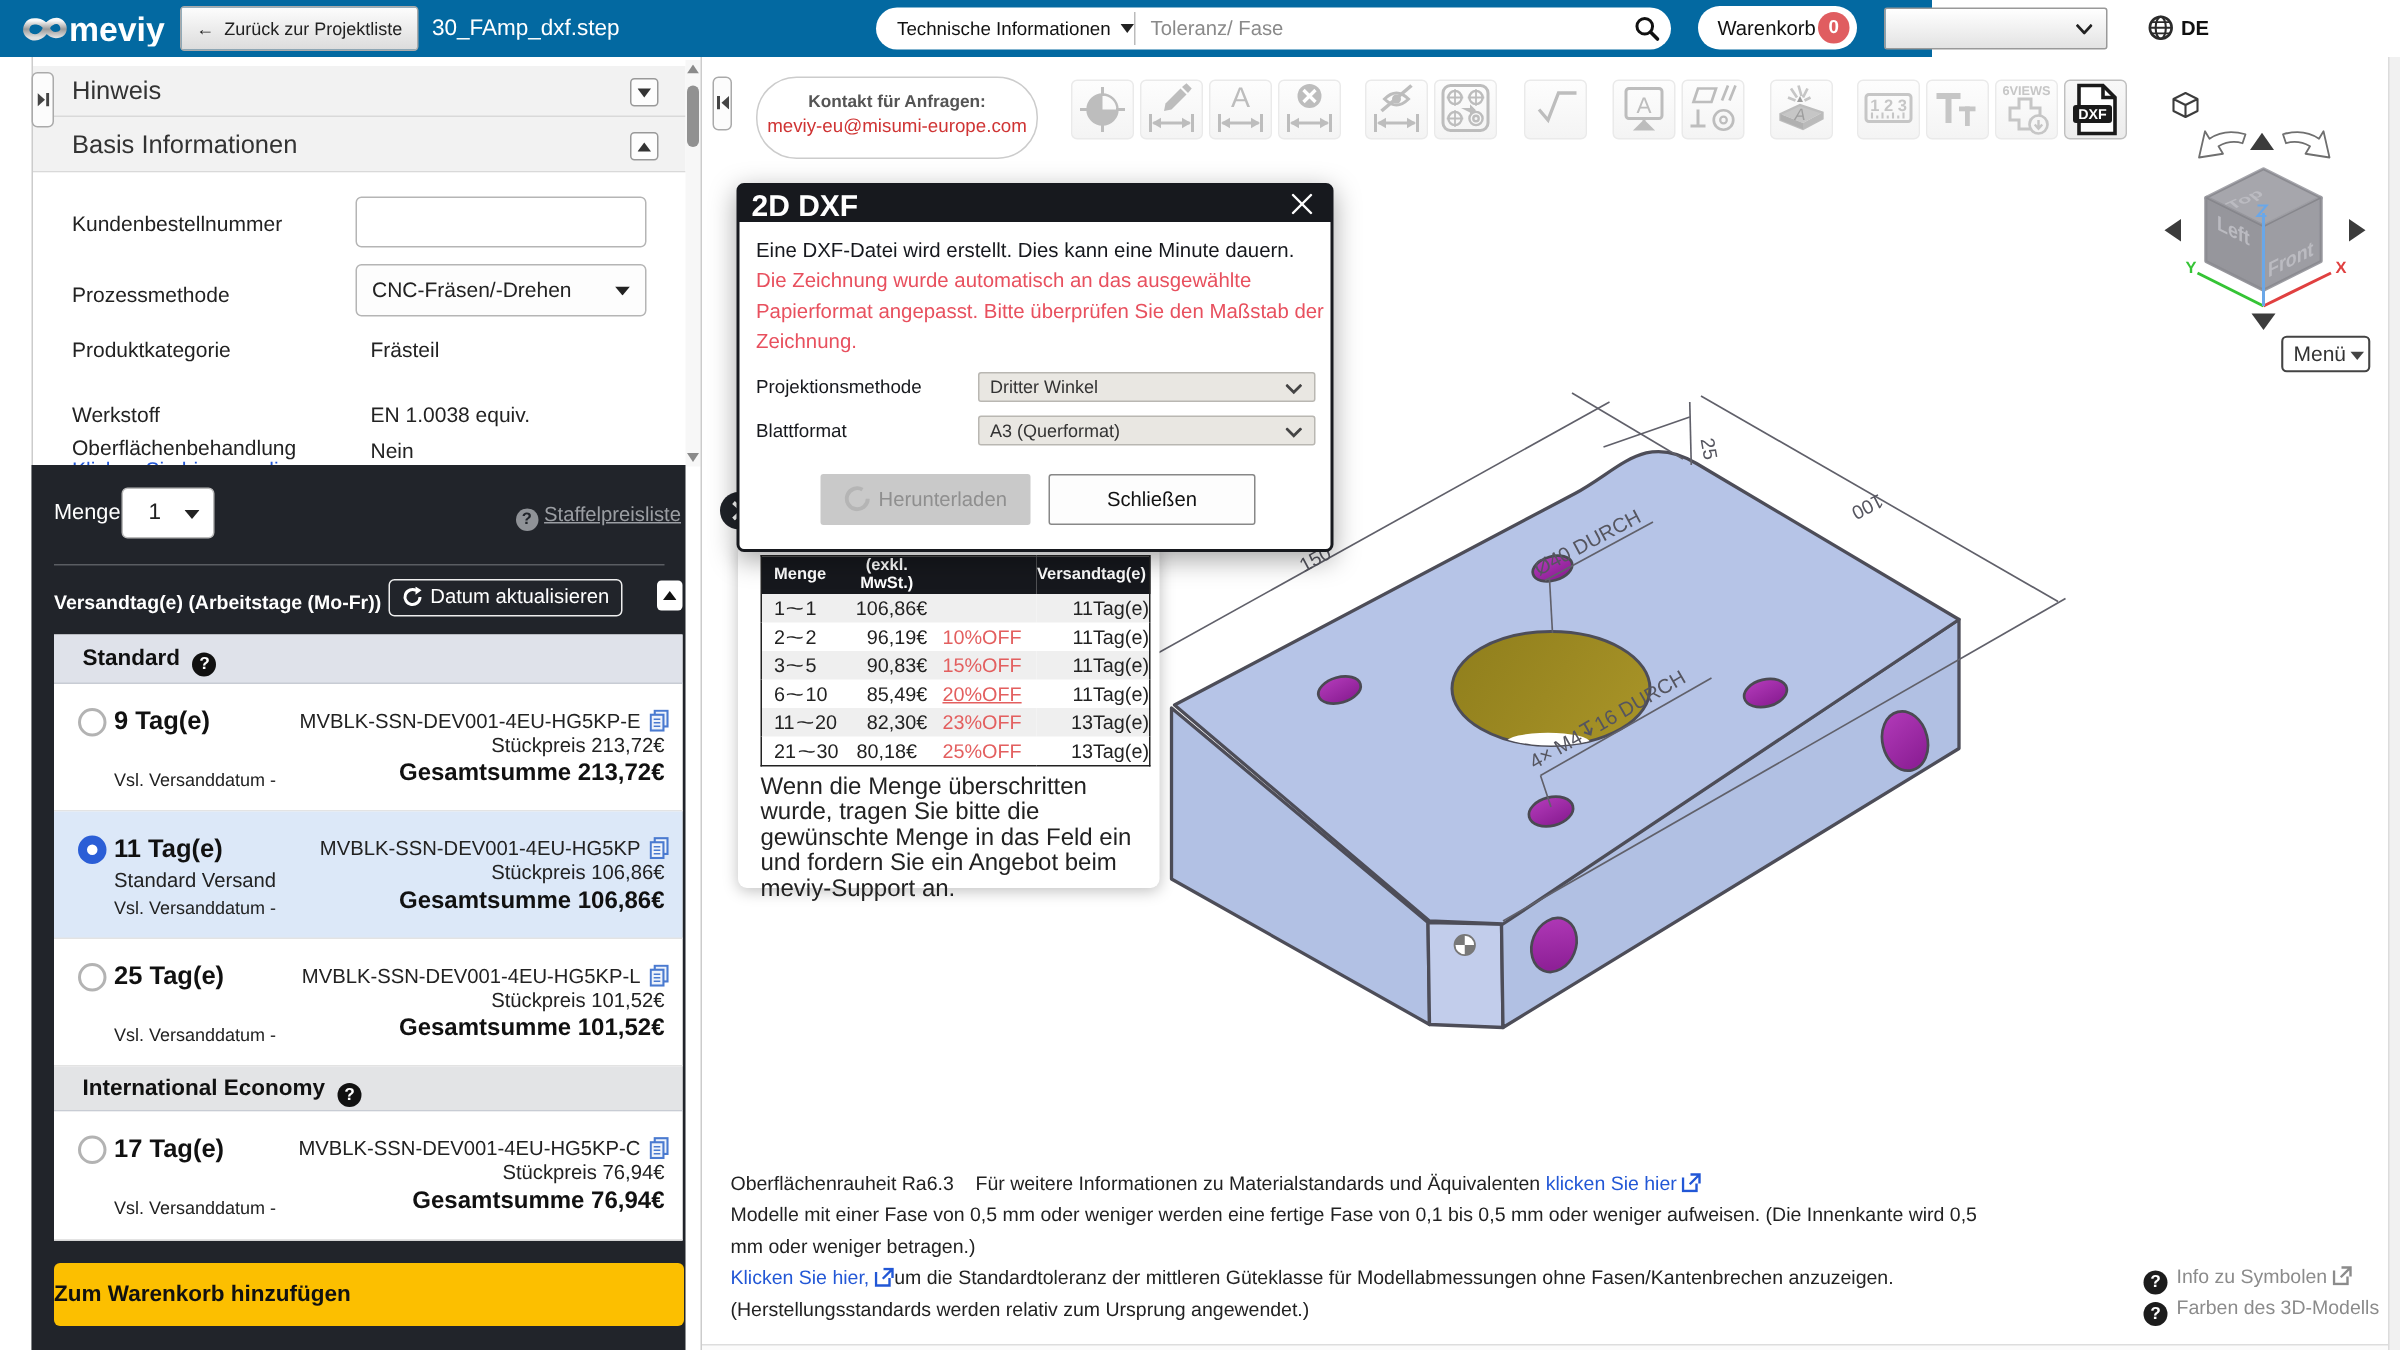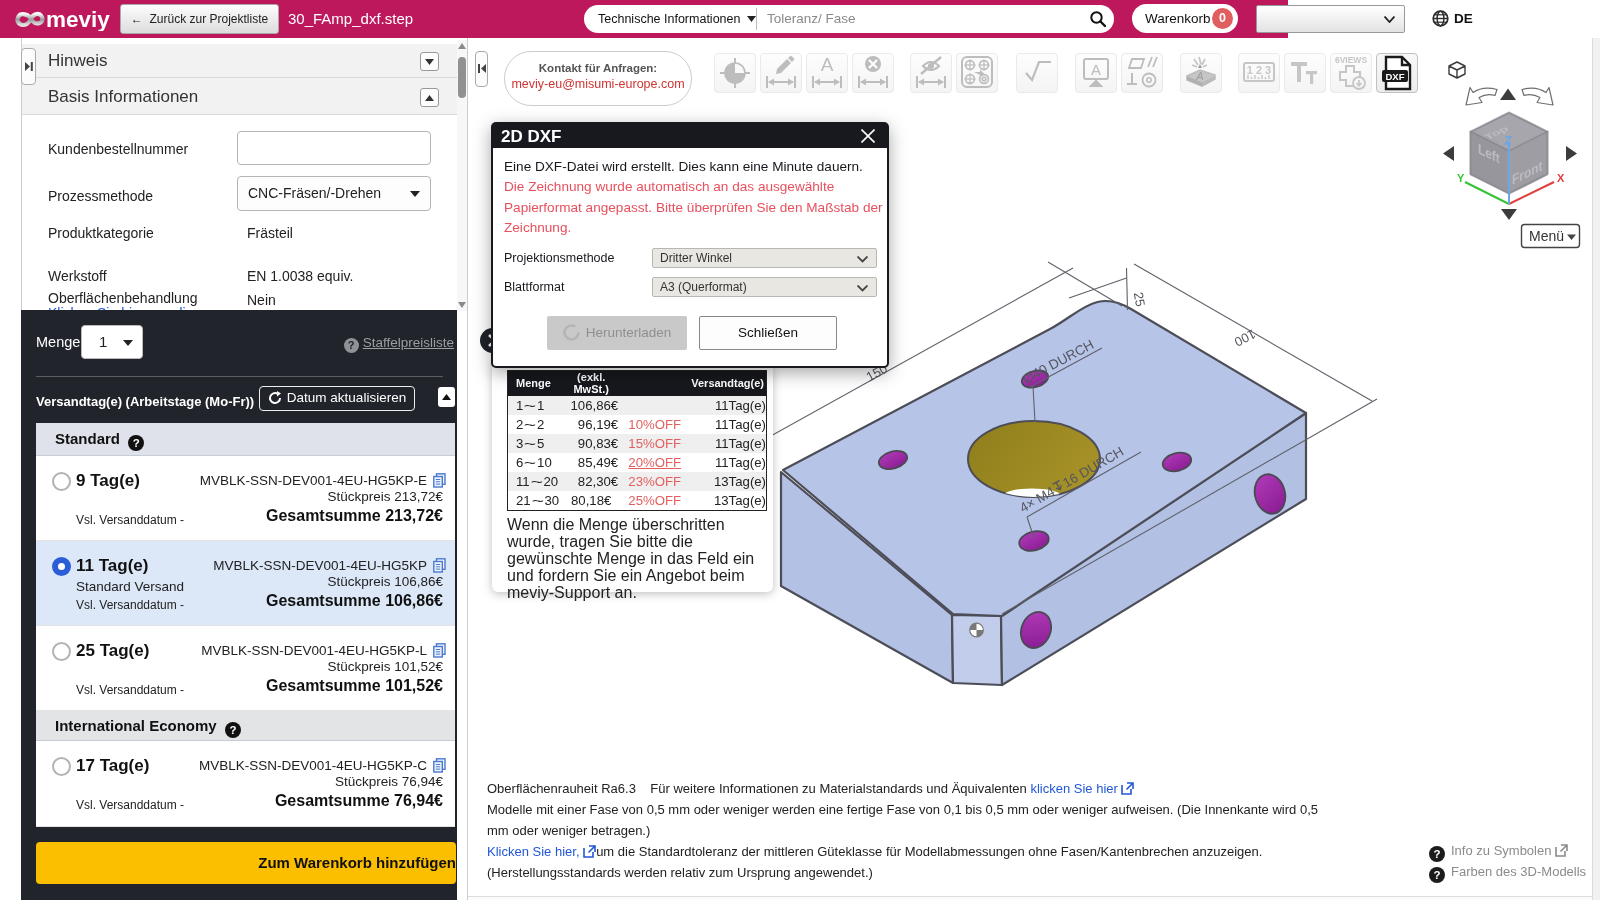--- a/index.html
+++ b/index.html
@@ -1,20 +1,20 @@
 <!DOCTYPE html>
 <html><head>
 <meta charset="utf-8">
 <style>
   html,body{margin:0;padding:0;}
   body{width:1600px;height:900px;overflow:hidden;font-family:"Liberation Sans",sans-serif;background:#fff;}
   #app{position:absolute;left:0;top:0;width:1600px;height:900px;overflow:hidden;}
   .abs{position:absolute;}
   
-  #navbar{position:absolute;left:0;top:0;width:1288px;height:38px;background:#be185d;}
+  #navbar{position:absolute;left:0;top:0;width:1288px;height:38px;background:#0369a1;}
   #backbtn{position:absolute;left:120px;top:4px;width:159px;height:30px;background:linear-gradient(#fdfdfd,#dcdcdc);border:1px solid #aaa;border-radius:3px;color:#222;font-size:12px;text-align:center;line-height:28px;box-sizing:border-box;white-space:nowrap;}
   #fname{position:absolute;left:288px;top:0;height:38px;line-height:38px;color:#fff;font-size:15px;}
   #searchpill{position:absolute;left:584px;top:5px;width:530px;height:28px;background:#fff;border-radius:14px;}
   #searchpill .seg1{position:absolute;left:14px;top:0;height:28px;line-height:28px;font-size:12.5px;color:#111;}
   #searchpill .divi{position:absolute;left:172px;top:3px;width:1px;height:22px;background:#bbb;}
   #searchpill .ph{position:absolute;left:183px;top:0;height:28px;line-height:28px;font-size:13.5px;color:#8a8a8a;}
   #cartpill{position:absolute;left:1132px;top:4px;width:106px;height:29px;background:#fff;border-radius:15px;font-size:14.5px;color:#111;}
   #cartpill .t{position:absolute;left:13px;top:0;line-height:29px;font-size:13.5px;}
   #cartpill .badge{position:absolute;right:5px;top:4px;width:21px;height:21px;border-radius:11px;background:#e05d60;color:#fff;font-size:12.5px;font-weight:bold;text-align:center;line-height:21px;}
   #navsel{position:absolute;left:1256px;top:5px;width:149px;height:28px;background:linear-gradient(#fff,#e3e3e3);border:1px solid #999;border-radius:2px;box-sizing:border-box;}
@@ -52,21 +52,21 @@
   .radio{position:absolute;left:16px;top:16px;width:19px;height:19px;border-radius:50%;border:2px solid #b3b3b3;background:#fff;box-sizing:border-box;}
   .radio.sel{border:6px solid #2b5ed6;}
   
   .days{position:absolute;left:40px;top:15px;font-size:17px;font-weight:bold;color:#111;}
   .sub{position:absolute;left:40px;top:38px;font-size:13.5px;color:#222;}
   .pn{position:absolute;right:28px;top:17px;font-size:13.5px;color:#222;}
   .stk{position:absolute;right:12px;top:33px;font-size:13.5px;color:#222;}
   .vsl{position:absolute;left:40px;top:57px;font-size:12px;color:#222;}
   .ges{position:absolute;right:12px;top:51px;font-size:16px;font-weight:bold;color:#111;}
   .copyic{position:absolute;right:9px;top:17px;}
-  #cartbtn{position:absolute;left:15px;top:532px;width:420px;height:42px;background:#fcbf00;border-radius:4px;color:#111;font-size:15px;font-weight:bold;text-align:right;line-height:42px;}
+  #cartbtn{position:absolute;left:15px;top:532px;width:420px;height:42px;background:#fcbf00;border-radius:4px;color:#111;font-size:15px;font-weight:bold;text-align:left;line-height:42px;}
   
   #canvas{position:absolute;left:468px;top:38px;width:1124px;height:858px;background:#fff;}
   #canvasfoot{position:absolute;left:468px;top:896px;width:1124px;height:4px;background:#fbfbfb;border-top:1px solid #ddd;box-sizing:border-box;}
   #pagescroll{position:absolute;left:1592px;top:38px;width:8px;height:862px;background:#f1f1f1;border-left:1px solid #dcdcdc;box-sizing:border-box;}
   #cv-collapse{position:absolute;left:7px;top:13px;width:13px;height:36px;background:#fcfcfc;border:1px solid #aaa;border-radius:4px;box-sizing:border-box;}
   #kontakt{position:absolute;left:36px;top:13px;width:186px;height:53px;border:1px solid #ccc;border-radius:27px;text-align:center;}
   #kontakt .l1{margin-top:10px;font-size:11.5px;font-weight:bold;color:#555;}
   #kontakt .l2{margin-top:3px;font-size:12.5px;color:#cf3333;}
   .tbtn{position:absolute;top:15px;width:42px;height:40px;background:linear-gradient(#fdfdfd,#f4f4f4);border:1px solid #eaeaea;border-radius:4px;box-sizing:border-box;}
   .tbtn svg{display:block;margin:0 auto;}
@@ -80,21 +80,21 @@
   #pricecard{position:absolute;left:492px;top:362px;width:281px;height:230px;background:#fff;border-radius:6px;box-shadow:0 2px 10px rgba(0,0,0,0.25);}
   #ptable{position:absolute;left:15px;top:8px;width:260px;border-collapse:collapse;font-size:13.2px;color:#222;border:1px solid #222;}
   #ptable th{background:#16181d;color:#fff;font-size:11px;line-height:11.5px;font-weight:bold;padding:1px 0;}
   #ptable td{padding:2.4px 0 1.6px 0;white-space:nowrap;}
   #ptable .off{color:#e35f5f;}
   #pmsg{position:absolute;left:15px;top:154px;width:270px;font-size:16px;color:#222;line-height:17px;}
   
   #chevcirc{position:absolute;left:480px;top:328px;width:25px;height:25px;border-radius:50%;background:#202329;color:#fff;}
   #dialog{position:absolute;left:491px;top:122px;width:398px;height:246px;background:#fff;border:2px solid #17191e;border-radius:5px;box-sizing:border-box;box-shadow:0 5px 18px rgba(0,0,0,0.35);}
   #dlghead{position:absolute;left:-1px;top:-1px;width:396px;height:25px;background:#17191e;border-radius:3px 3px 0 0;}
-  #dlghead .t{position:absolute;left:9px;top:4px;color:#fff;font-size:17px;font-weight:bold;}
+  #dlghead .t{position:absolute;left:9px;top:4px;color:#fff;font-size:20px;font-weight:bold;}
   #dlgbody{position:absolute;left:0;top:24px;width:100%;}
   .dlgtxt{margin:9px 0 0 11px;width:385px;font-size:13.6px;color:#16181d;line-height:20.3px;}
   .dlgred{color:#e8505e;}
   .dlglabel{position:absolute;left:11px;font-size:12.5px;color:#16181d;}
   .dlgsel{position:absolute;left:159px;width:225px;height:20px;background:#e9e7e2;border:1px solid #b9b7b2;border-radius:2px;box-sizing:border-box;font-size:12px;color:#333;line-height:18px;padding-left:7px;}
   #btn-down{position:absolute;left:54px;top:192px;width:140px;height:34px;background:#c9c9c9;border-radius:2px;color:#8f8f8f;font-size:13.5px;text-align:center;line-height:34px;}
   #btn-close{position:absolute;left:206px;top:192px;width:138px;height:34px;background:#fdfdfd;border:1px solid #888;border-radius:2px;box-sizing:border-box;color:#111;font-size:13.5px;text-align:center;line-height:32px;}
 </style>
 </head>
 <body>

